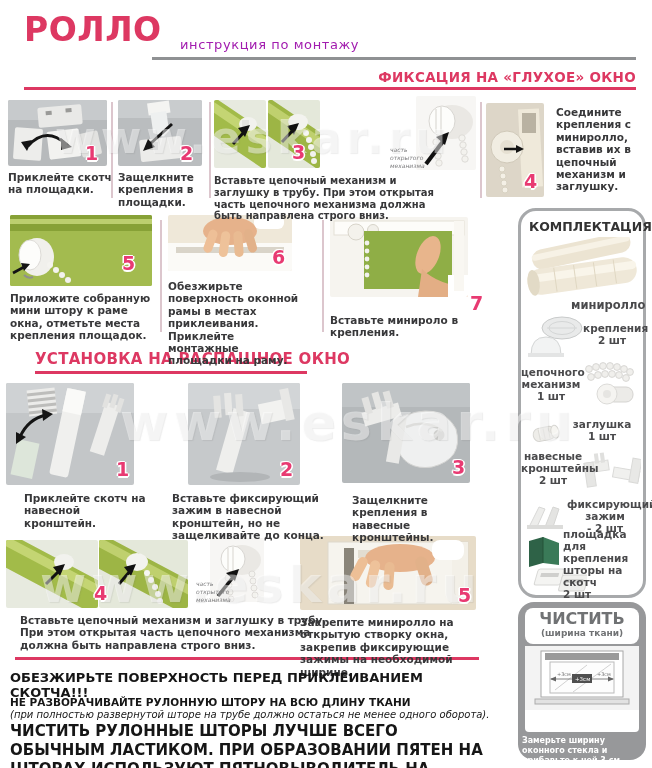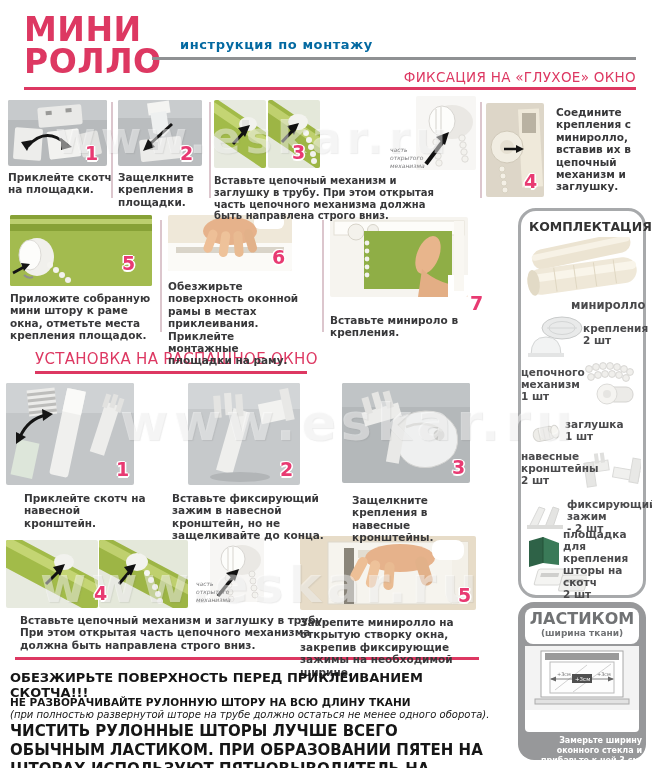--- a/index.html
+++ b/index.html
@@ -8,40 +8,39 @@
   .abs{position:absolute}
   .photo{position:absolute;overflow:hidden;border-radius:2px;z-index:1}
   .photo svg{display:block;width:100%;height:100%}
   .cap{position:absolute;font-size:10.5px;font-weight:bold;color:#38383a;line-height:1.18;z-index:6}
   .num{position:absolute;font-size:19px;font-weight:bold;color:#e83a72;z-index:7;
        text-shadow:-1.5px 0 #fff,1.5px 0 #fff,0 -1.5px #fff,0 1.5px #fff,1px 1px #fff,-1px -1px #fff}
   .vdiv{position:absolute;width:1.5px;background:#dcc6cd;z-index:0}
   .wm{position:absolute;font-weight:bold;color:rgba(255,255,255,0.45);z-index:5;pointer-events:none;
       letter-spacing:5px;white-space:nowrap;text-shadow:1px 1px 1px rgba(110,110,110,0.12)}
   .note{position:absolute;font-size:6px;font-style:italic;color:#7b7b7d;line-height:1.3;z-index:7}
-  .sec-title{position:absolute;font-weight:normal;color:#dd3862;letter-spacing:.3px}
+  .sec-title{position:absolute;font-weight:bold;color:#dd3862;letter-spacing:.3px}
   .pinkline{position:absolute;height:2.5px;background:#dd3862;z-index:2}
   .grayline{position:absolute;height:2.5px;background:#8f9193}
-  .kit-txt{position:absolute;font-size:10.5px;font-weight:bold;color:#4a4a4c;line-height:1.14;text-align:left;z-index:6}
+  .kit-txt{position:absolute;font-size:10.5px;font-weight:bold;color:#4a4a4c;line-height:1.14;text-align:center;z-index:6}
   .kicon{position:absolute;z-index:2}
   .kicon svg{display:block;width:100%;height:100%}
   #kitbox{position:absolute;left:518px;top:208px;width:128px;height:390px;background:#fff;
           border:3px solid #a7a9ab;border-radius:18px;z-index:4}
   #sizebox{position:absolute;left:518px;top:602px;width:128px;height:158px;background:#97989a;border-radius:16px;z-index:4}
   .white-panel{position:absolute;background:#fff;border-radius:8px}
   .warn{position:absolute;text-align:left;color:#161616;z-index:6}
 </style>
 </head>
 <body>
 
 <div class="abs" style="left:24px;top:14px;font-weight:bold;color:#dd3862;font-size:33px;line-height:.98;letter-spacing:.5px">
-  <div>МИНИ</div>
   <div>РОЛЛО</div>
 </div>
-<div class="abs" style="left:180px;top:37px;font-size:13px;font-weight:bold;color:#0369a1;letter-spacing:.6px">инструкция по монтажу</div>
+<div class="abs" style="left:180px;top:37px;font-size:13px;font-weight:normal;color:#a21caf;letter-spacing:.6px">инструкция по монтажу</div>
 <div class="grayline" style="left:152px;top:57px;width:484px"></div>
 <div class="sec-title" style="right:16px;top:69px;font-size:13.5px">ФИКСАЦИЯ НА «ГЛУХОЕ» ОКНО</div>
 <div class="pinkline" style="left:24px;top:87px;width:612px"></div>
 
 <div class="wm" style="left:55px;top:112px;font-size:44px">www.eskar.ru</div>
 <div class="wm" style="left:120px;top:392px;font-size:52px">www.eskar.ru</div>
 <div class="wm" style="left:40px;top:556px;font-size:50px">www.eskar.ru</div>
 
 <div class="photo" style="left:8px;top:100px;width:99px;height:66px">
 <svg viewBox="0 0 99 66">
@@ -500,35 +499,35 @@
     <g transform="skewX(-16)">
           <rect x="42" y="8" width="26" height="16" rx="2" fill="#efefed" stroke="#d5d5d3"></rect>
           <rect x="46" y="12" width="18" height="4" fill="#d2d2d0"></rect>
         </g>
       </svg>
     </div>
 </div>
 
 <div id="sizebox">
   <div class="white-panel" style="left:7px;top:6px;width:114px;height:36px;text-align:center">
-    <div style="font-size:16px;font-weight:bold;color:#707274;line-height:1.1;margin-top:2px">ЛАСТИКОМ</div>
+    <div style="font-size:16px;font-weight:bold;color:#707274;line-height:1.1;margin-top:2px">ЧИСТИТЬ</div>
     <div style="font-size:9px;font-weight:bold;color:#707274">(ширина ткани)</div>
   </div>
   <div class="white-panel" style="left:7px;top:44px;width:114px;height:86px;border-radius:4px">
     <svg viewBox="0 0 114 64" style="display:block;width:114px;height:64px">
       <rect width="114" height="64" fill="#f3f3f3"></rect>
       <rect x="16" y="5" width="82" height="46" fill="#ffffff" stroke="#a8a8a8"></rect>
       <rect x="20" y="7" width="74" height="7" fill="#9a9a9a"></rect>
       <rect x="25" y="16" width="64" height="31" fill="#fdfdfd" stroke="#bbbbbb"></rect>
       <line x1="30" y1="44" x2="62" y2="19" stroke="#d2d2d2"></line>
         <line x1="48" y1="46" x2="86" y2="18" stroke="#d2d2d2"></line>
       <rect x="10" y="53" width="94" height="5" fill="#e2e2e2" stroke="#ababab"></rect>
       <line x1="26" y1="33" x2="88" y2="33" stroke="#666" stroke-width="0.8"></line>
       <polygon points="25,33 31,30.5 31,35.5" fill="#666"></polygon>
         <polygon points="89,33 83,30.5 83,35.5" fill="#666"></polygon>
       <text x="32" y="30" font-size="5" fill="#777">+3см</text>
       <text x="72" y="30" font-size="5" fill="#777">+3см</text>
       <rect x="47" y="28" width="20" height="9" fill="#4f4f4f"></rect>
       <text x="50" y="35" font-size="5.5" fill="#fff">+3см</text>
     </svg>
   </div>
-  <div style="position:absolute;left:4px;top:134px;width:120px;text-align:right;font-size:8px;font-weight:bold;color:#ffffff;line-height:1.25">Замерьте ширину оконного стекла и прибавьте к ней 3 см.</div>
+  <div style="position:absolute;left:4px;top:134px;width:120px;text-align:left;font-size:8px;font-weight:bold;color:#ffffff;line-height:1.25">Замерьте ширину оконного стекла и прибавьте к ней 3 см.</div>
 </div>
 
 </body></html>

